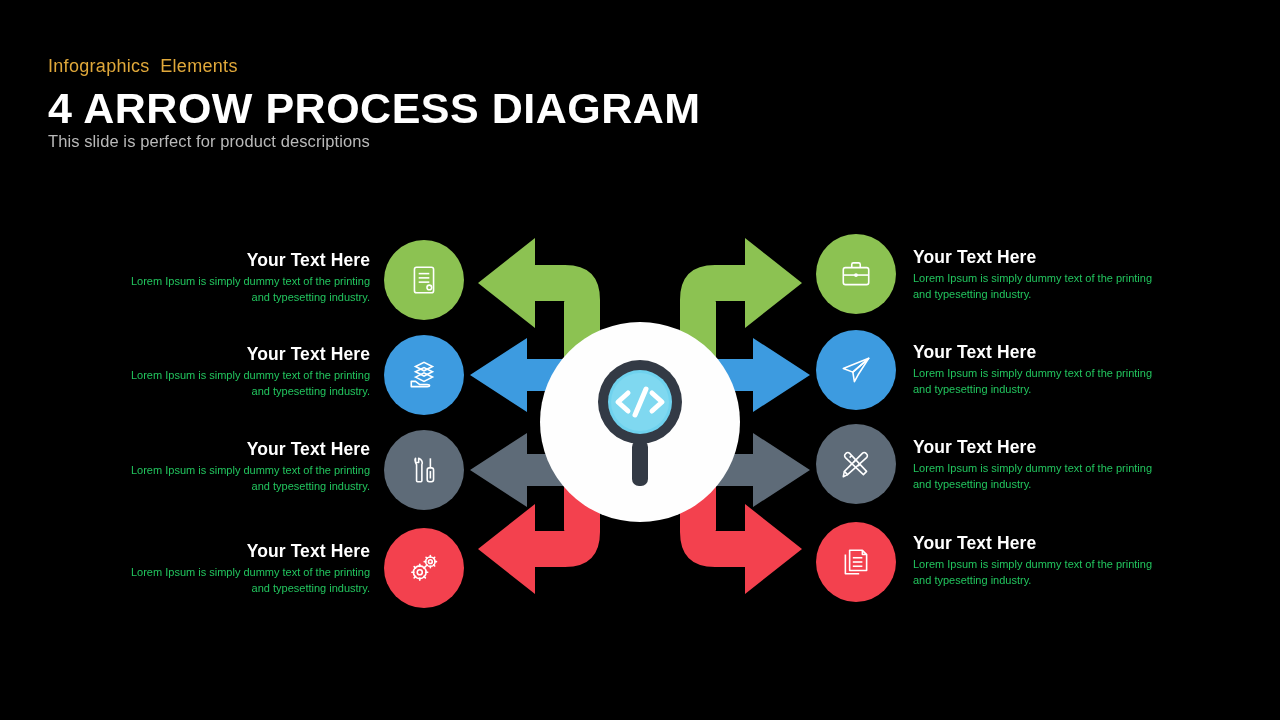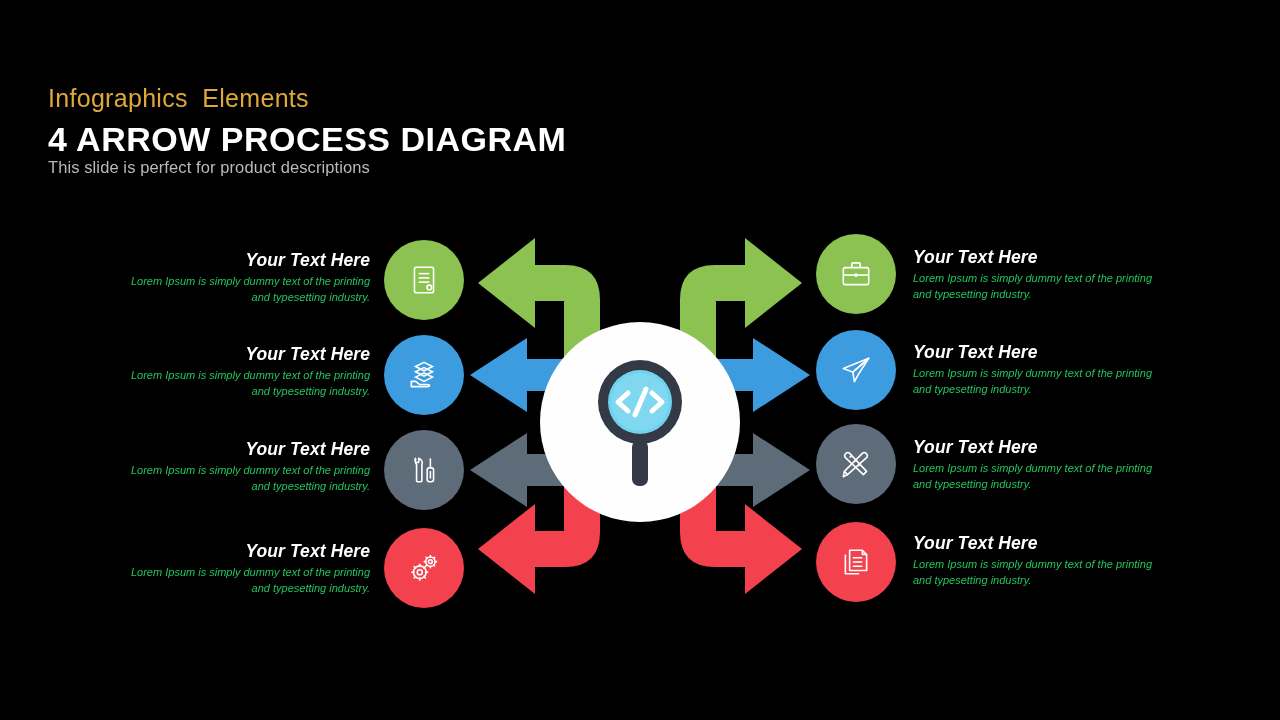--- a/index.html
+++ b/index.html
@@ -7,26 +7,25 @@
     width:1280px; height:720px;
     background:#000;
     font-family:"Liberation Sans", sans-serif;
     overflow:hidden;
   }
   #slide { position:relative; width:1280px; height:720px; background:#000; }
 
   
   .header { position:absolute; left:48px; top:56px; }
   .eyebrow {
-    font-size:25px; color:#E0A83A; letter-spacing:.3px; font-weight:400;
+    font-size:18px; color:#E0A83A; letter-spacing:.3px; font-weight:400;
     white-space:pre;
-    margin-top:28px;
   }
   .maintitle {
-    font-size:34px; font-weight:700; color:#FFFFFF; letter-spacing:.5px;
+    font-size:43px; font-weight:700; color:#FFFFFF; letter-spacing:.5px;
     margin-top:8px; line-height:1.1; white-space:nowrap;
   }
   .subtitle {
     font-size:16.5px; color:#B9B9B9; font-weight:400;
     letter-spacing:.1px;
   }
 
   
   .diagram { position:absolute; left:0; top:0; width:1280px; height:720px; }
 
@@ -43,21 +42,21 @@
   
   .hub {
     position:absolute;
     width:200px; height:200px; border-radius:50%;
     background:#FEFEFE;
     left:540px; top:322px;
     display:flex; align-items:center; justify-content:center;
   }
 
   
-  .txt { position:absolute; width:250px;font-style:italic; }
+  .txt { position:absolute; width:250px; }
   .txt.left  { text-align:right; }
   .txt.right { text-align:left; }
   .txt h3 {
     font-size:17.5px; font-weight:700; color:#FFFFFF;
     margin-bottom:3px; letter-spacing:.1px; white-space:nowrap;
   }
   .txt p {
     font-size:11px; color:#22c55e; line-height:1.42; font-weight:400;
   }
 </style>

